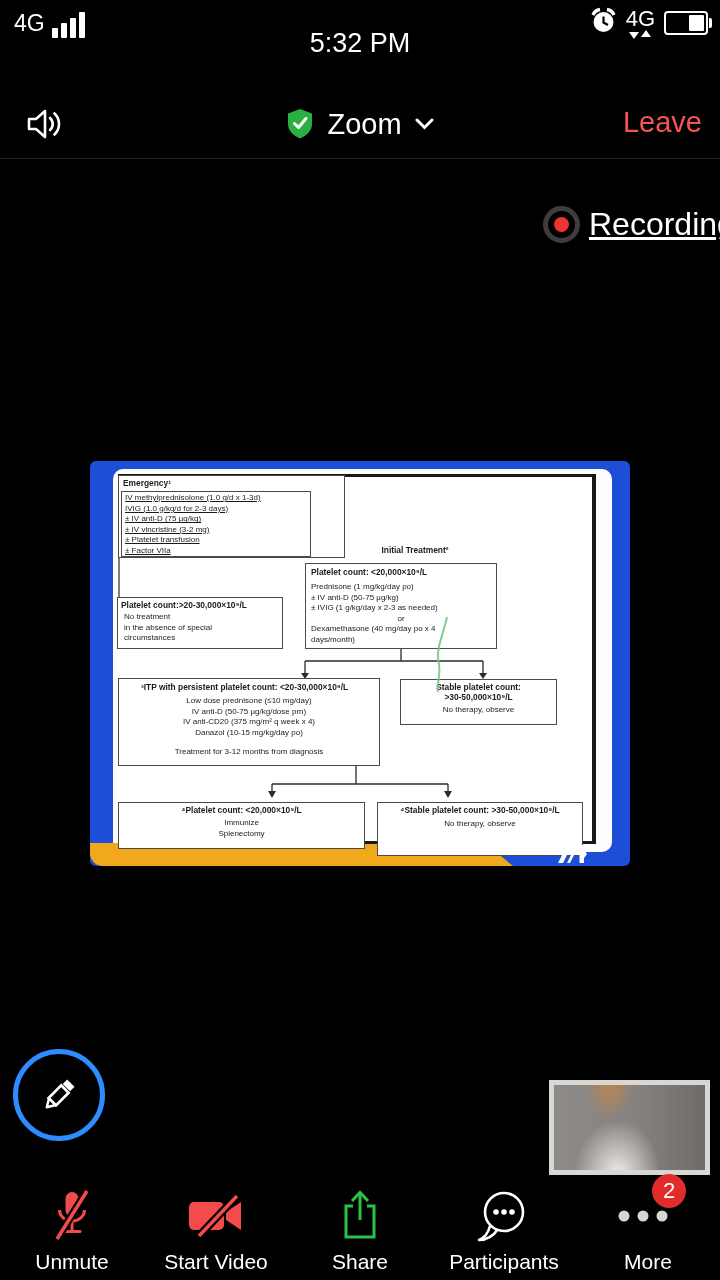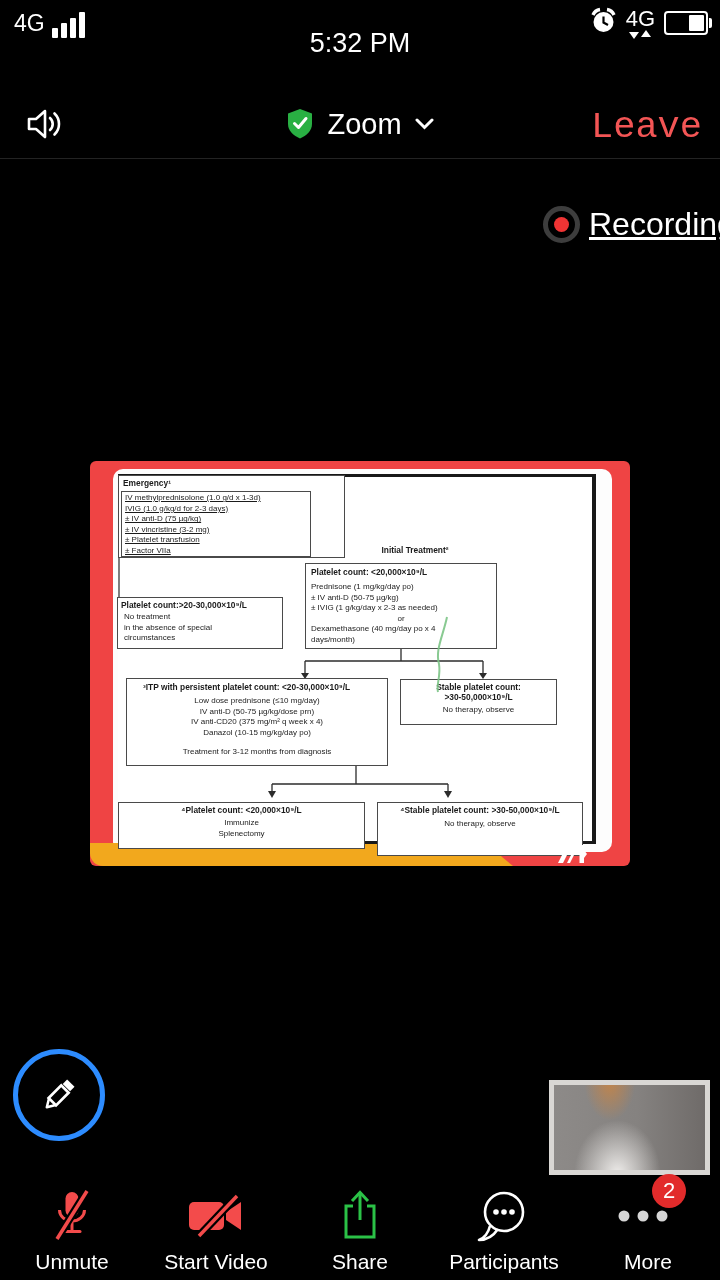--- a/index.html
+++ b/index.html
@@ -21,30 +21,30 @@
   .tri-up{width:0;height:0;border-left:5px solid transparent;border-right:5px solid transparent;border-bottom:7px solid #fff;margin-top:-2px;}
   .battery{position:relative;width:40px;height:20px;border:2.5px solid #fff;border-radius:4px;}
   .battery .fill{position:absolute;top:2px;bottom:2px;right:2px;width:15px;background:#fff;border-radius:1px;}
   .battery .nub{position:absolute;right:-6px;top:5px;width:3.5px;height:10px;background:#fff;border-radius:0 2px 2px 0;}
 
   
   .meet-header{position:absolute;top:90px;left:0;width:720px;height:68px;border-bottom:1px solid #232323;}
   .vol-btn{position:absolute;left:22px;top:13px;width:42px;height:42px;}
   .mh-center{position:absolute;left:0;right:0;top:0;height:68px;display:flex;justify-content:center;align-items:center;gap:13px;}
   .mh-title{font-size:29px;font-weight:500;}
-  .leave-btn{position:absolute;right:18px;top:16px;font-size:37px;color:#f35555;font-family:Liberation Mono, monospace;}
+  .leave-btn{position:absolute;right:18px;top:16px;font-size:29px;color:#f35555;}
 
   
   .recording{position:absolute;left:543px;top:206px;display:flex;align-items:center;gap:9px;}
   .rec-ring{width:37px;height:37px;border:5px solid #3d3d3d;border-radius:50%;box-sizing:border-box;display:flex;align-items:center;justify-content:center;}
   .rec-dot{width:15px;height:15px;background:#f03434;border-radius:50%;}
   .rec-label{font-size:32px;text-decoration:underline;}
 
   
-  .slide{position:absolute;left:90px;top:461px;width:540px;height:405px;background:#ef4444;border-radius:6px;}
+  .slide{position:absolute;left:90px;top:461px;width:540px;height:405px;background:#1d4ed8;border-radius:6px;}
   .page{position:absolute;left:23px;top:8px;width:499px;height:383px;background:#fdfdfd;border-radius:10px;}
   .ystrip{position:absolute;left:0px;top:382px;width:395px;height:23px;background:#f2a81d;border-bottom-left-radius:13px;z-index:1;}
   .ystrip-tri{position:absolute;left:395px;top:382px;width:0;height:0;border-bottom:23px solid #f2a81d;border-right:28px solid transparent;z-index:1;}
   .slide-logo{position:absolute;left:465px;top:381px;z-index:3;}
 
   .chart{position:absolute;left:28px;top:13px;width:478px;height:370px;background:#fff;z-index:2;}
   .chart svg.lines{position:absolute;left:0;top:0;z-index:0;}
   .chart svg.anno{position:absolute;left:0;top:0;z-index:4;pointer-events:none;}
   .box{position:absolute;background:#fff;border:1px solid #4a4a4a;box-sizing:border-box;color:#1b1b1b;z-index:2;}
   .bt{font-weight:bold;font-size:8.4px;line-height:10px;letter-spacing:0;}
@@ -180,21 +180,21 @@
       <div class="bl">days/month)</div>
     </div>
 
     <div class="box" style="left:-1px;top:123px;width:166px;height:52px;padding:2px 3px;">
       <div class="bt">Platelet count:&gt;20-30,000×10⁹/L</div>
       <div class="bl" style="margin-top:2px;padding-left:3px">No treatment</div>
       <div class="bl" style="padding-left:3px">in the absence of special</div>
       <div class="bl" style="padding-left:3px">circumstances</div>
     </div>
 
-    <div class="box" style="left:8px;top:204px;width:262px;height:88px;padding:3px 16px;">
+    <div class="box" style="left:0;top:204px;width:262px;height:88px;padding:3px 22px;">
       <div class="bt">³ITP with persistent platelet count: &lt;20-30,000×10⁹/L</div>
       <div class="bl ctr" style="margin-top:4px">Low dose prednisone (≤10 mg/day)</div>
       <div class="bl ctr">IV anti-D (50-75 µg/kg/dose prn)</div>
       <div class="bl ctr">IV anti-CD20 (375 mg/m² q week x 4)</div>
       <div class="bl ctr">Danazol (10-15 mg/kg/day po)</div>
       <div class="bl ctr gap">Treatment for 3-12 months from diagnosis</div>
     </div>
 
     <div class="box" style="left:282px;top:205px;width:157px;height:46px;padding:2px 3px;">
       <div class="bt ctr">Stable platelet count:</div>

